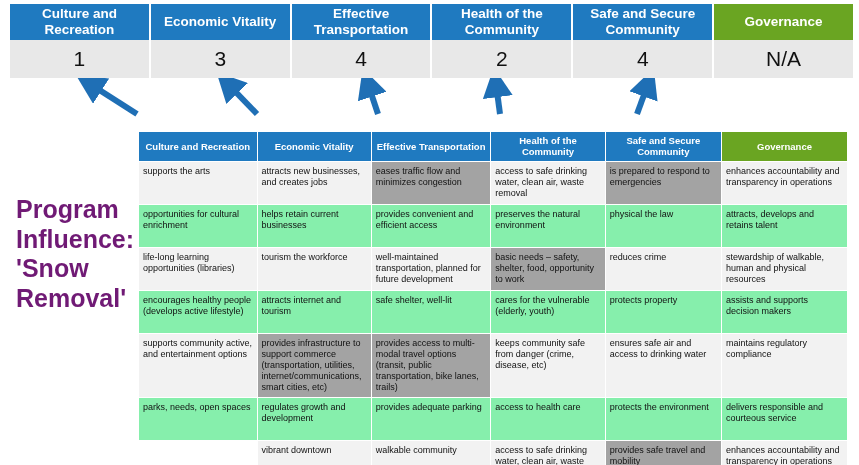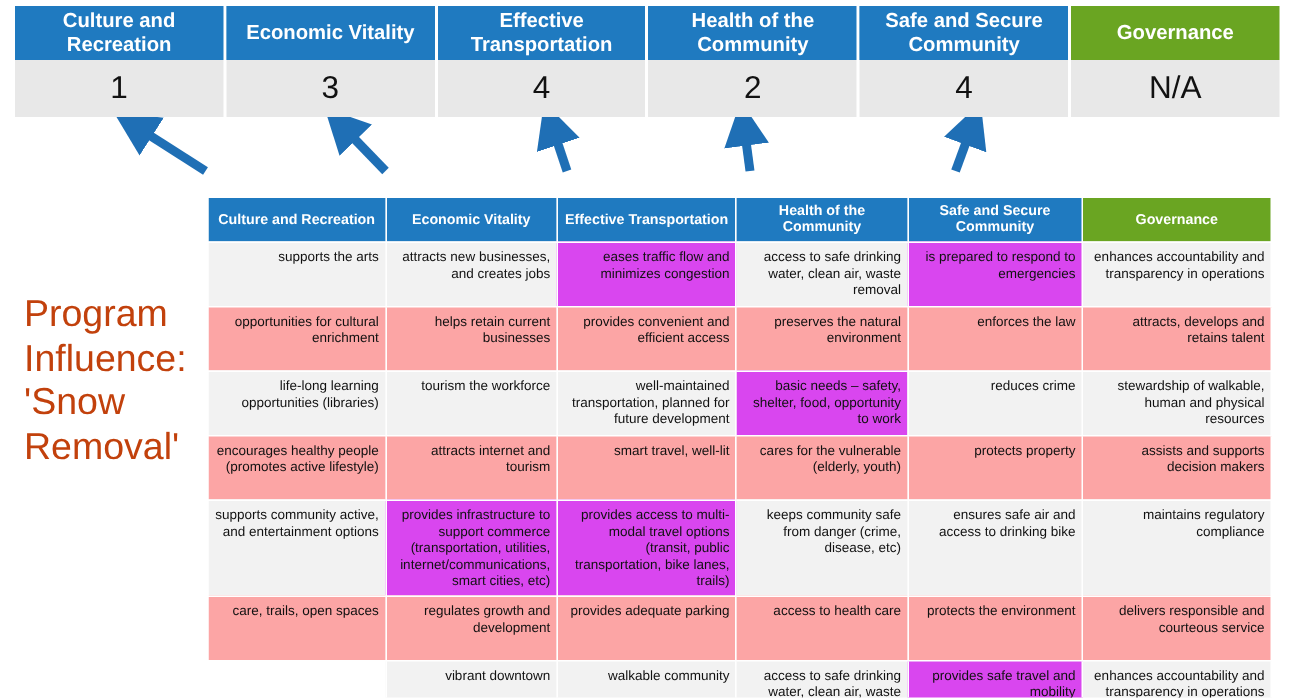--- a/index.html
+++ b/index.html
@@ -75,22 +75,23 @@
     height: 52px;
   }
 
   
   #caption {
     position: absolute;
     left: 16px;
     top: 195px;
     width: 120px;
     font-size: 25px;
-    color: #c2410c;
+    color: #701a75;
     line-height: 1.18;
+    font-weight: bold;
   }
 
   
   #matrix {
     position: absolute;
     left: 138px;
     top: 131px;
     width: 710px;
     border-collapse: collapse;
     table-layout: fixed;
@@ -112,27 +113,26 @@
   }
   #matrix td {
     font-size: 9px;
     color: #111111;
     vertical-align: top;
     padding: 4px 4px;
     border: 1px solid #ffffff;
     background: #f2f2f2;
     line-height: 1.22;
     height: 34px;
-    text-align: right;
   }
   #matrix tr.alt td {
-    background: #fca5a5;
+    background: #86efac;
   }
   #matrix td.hl {
-    background: #d946ef;
+    background: #a3a3a3;
   }
   #matrix td.blank {
     background: #ffffff;
     border: 1px solid #ffffff;
   }
 </style>
 </head>
 <body>
 
 <div id="top-band">
@@ -194,49 +194,49 @@
         <td class="hl">eases traffic flow and minimizes congestion</td>
         <td>access to safe drinking water, clean air, waste removal</td>
         <td class="hl">is prepared to respond to emergencies</td>
         <td>enhances accountability and transparency in operations</td>
       </tr>
       <tr class="alt">
         <td>opportunities for cultural enrichment</td>
         <td class="hl">helps retain current businesses</td>
         <td class="hl">provides convenient and efficient access</td>
         <td>preserves the natural environment</td>
-        <td>enforces the law</td>
+        <td>physical the law</td>
         <td>attracts, develops and retains talent</td>
       </tr>
       <tr>
         <td>life-long learning opportunities (libraries)</td>
         <td>tourism the workforce</td>
         <td>well-maintained transportation, planned for future development</td>
         <td class="hl">basic needs – safety, shelter, food, opportunity to work</td>
         <td>reduces crime</td>
         <td>stewardship of walkable, human and physical resources</td>
       </tr>
       <tr class="alt">
-        <td>encourages healthy people (promotes active lifestyle)</td>
+        <td>encourages healthy people (develops active lifestyle)</td>
         <td>attracts internet and tourism</td>
-        <td class="hl">smart travel, well-lit</td>
+        <td class="hl">safe shelter, well-lit</td>
         <td>cares for the vulnerable (elderly, youth)</td>
         <td class="hl">protects property</td>
         <td>assists and supports decision makers</td>
       </tr>
       <tr>
         <td>supports community active, and entertainment options</td>
         <td class="hl">provides infrastructure to support commerce (transportation, utilities, internet/communications, smart cities, etc)</td>
         <td class="hl">provides access to multi-modal travel options (transit, public transportation, bike lanes, trails)</td>
         <td>keeps community safe from danger (crime, disease, etc)</td>
-        <td>ensures safe air and access to drinking bike</td>
+        <td>ensures safe air and access to drinking water</td>
         <td>maintains regulatory compliance</td>
       </tr>
       <tr class="alt">
-        <td class="hl">care, trails, open spaces</td>
+        <td class="hl">parks, needs, open spaces</td>
         <td>regulates growth and development</td>
         <td>provides adequate parking</td>
         <td>access to health care</td>
         <td>protects the environment</td>
         <td>delivers responsible and courteous service</td>
       </tr>
       <tr>
         <td class="blank"></td>
         <td>vibrant downtown</td>
         <td>walkable community</td>

